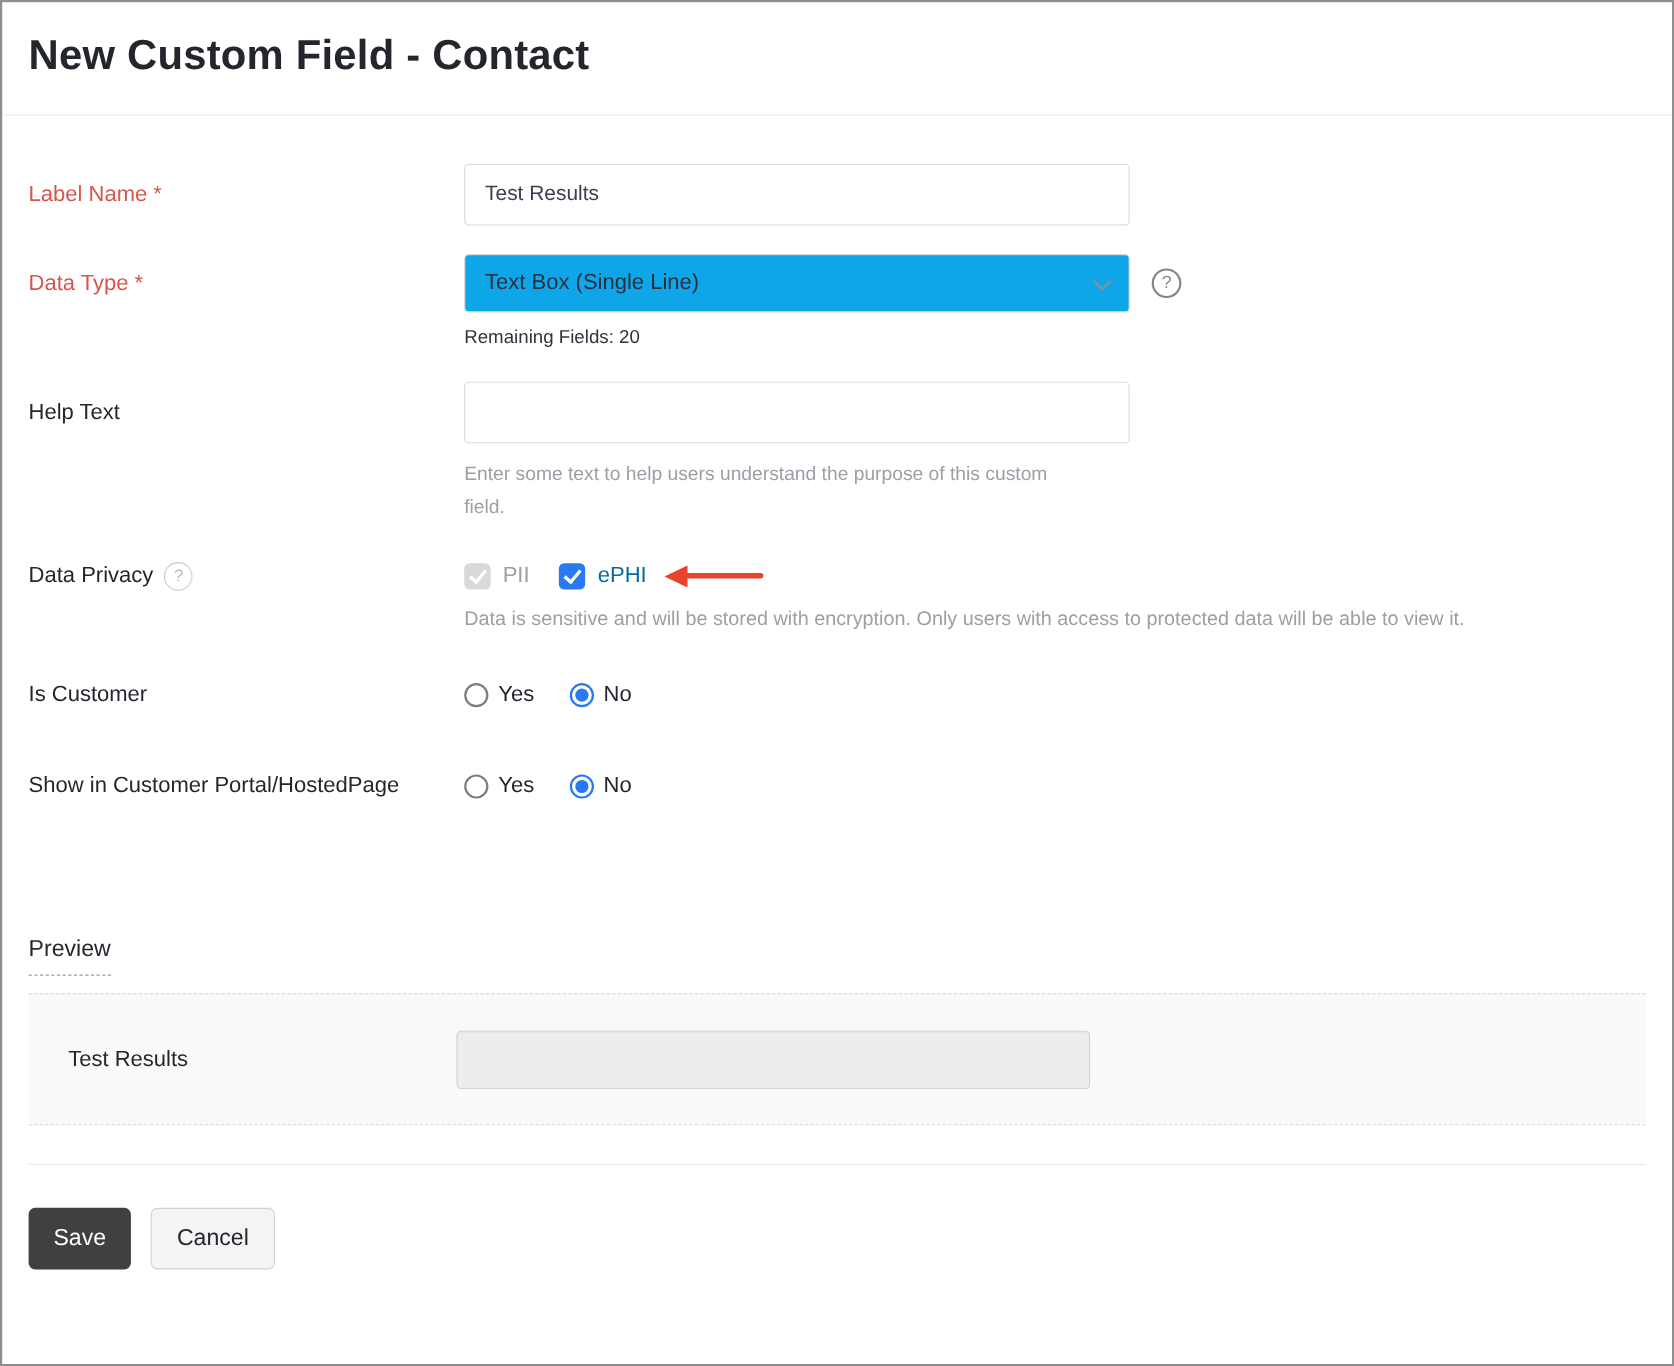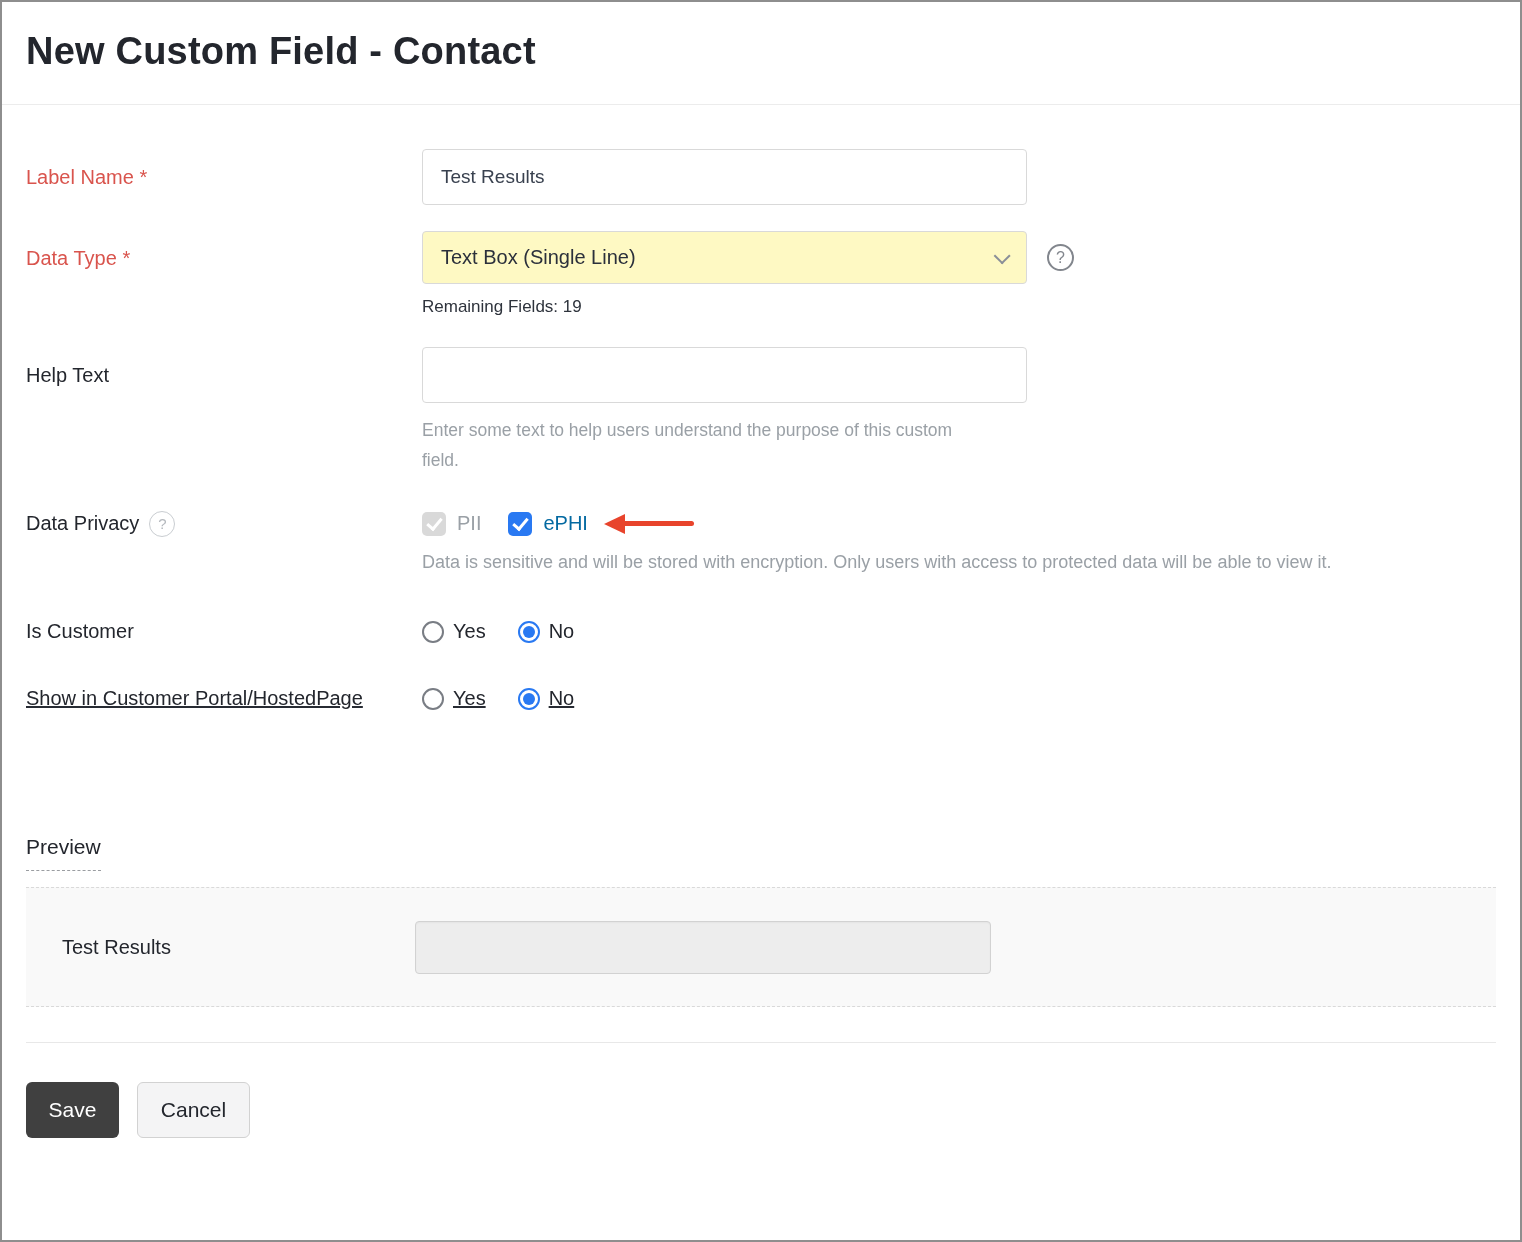--- a/index.html
+++ b/index.html
@@ -55,21 +55,21 @@
   .select-wrap {
     width: 605px;
     height: 53px;
     border: 1px solid #d9d9d9;
     border-radius: 4px;
     display: flex;
     align-items: center;
     justify-content: space-between;
     padding: 0 20px 0 18px;
     cursor: pointer;
-    background: #fef9c3;
+    background: #0ea5e9;
     gap: 44px;
   }
   .select-value { font-size: 20px; color: #2b303b; }
   .chevron-down {
     width: 12px; height: 12px;
     border-right: 2.5px solid #8a8f98;
     border-bottom: 2.5px solid #8a8f98;
     transform: rotate(45deg) translateY(-3px);
   }
   .field-inline { display: flex; align-items: center; }
@@ -132,21 +132,21 @@
   }
   .privacy-desc {
     margin-top: 10px;
     font-size: 18px;
     line-height: 31px;
     color: #9aa0a6;
     max-width: 1010px;
   }
 
   .row-5 { margin-top: 40px; }
-  .row-6 { margin-top: 40px; text-decoration: underline; }
+  .row-6 { margin-top: 56px; }
   .row-6 .row-label { line-height: 38px; margin-top: -6px; }
   .radio-group { display: flex; align-items: center; height: 27px; }
   .radio { display: flex; align-items: center; cursor: pointer; }
   .radio + .radio { margin-left: 32px; }
   .radio-circle {
     width: 22px; height: 22px;
     border-radius: 50%;
     border: 2px solid #797d84;
     background: #fff;
     display: flex; align-items: center; justify-content: center;
@@ -229,21 +229,21 @@
       <span>*</span>
     </div>
     <div class="row-field">
       <div class="field-inline">
         <div class="select-wrap">
           <span class="select-value">Text Box (Single Line)</span>
           <span class="chevron-down"></span>
         </div>
         <span class="q-circle q-dark">?</span>
       </div>
-      <div class="remaining">Remaining Fields: 19</div>
+      <div class="remaining">Remaining Fields: 20</div>
     </div>
   </div>
 
   <div class="form-row row-3">
     <div class="row-label">Help Text</div>
     <div class="row-field">
       <input class="text-input" type="text" value="" style="">
       <div class="hint">Enter some text to help users understand the purpose of this custom field.</div>
     </div>
   </div>

